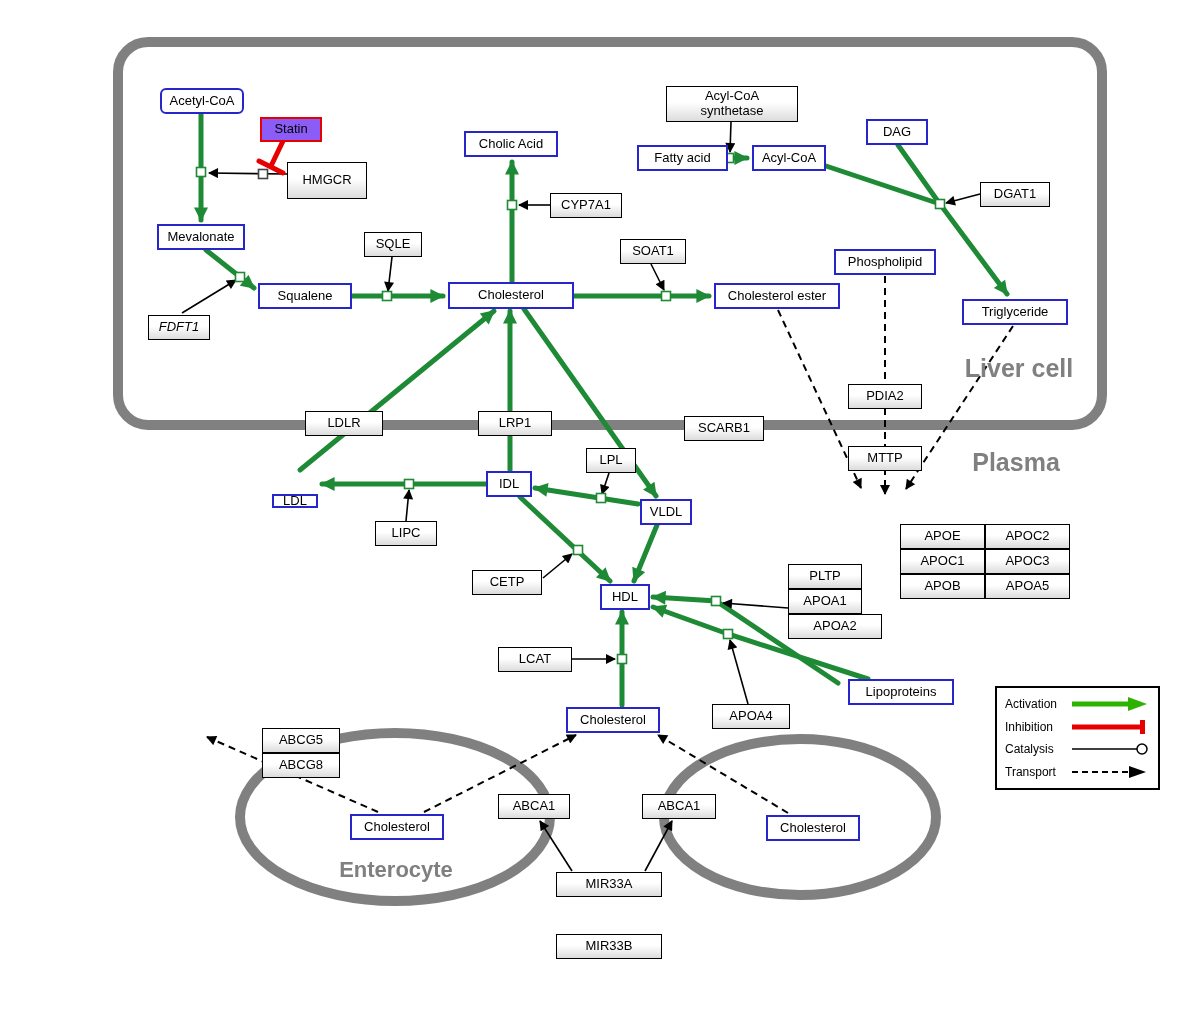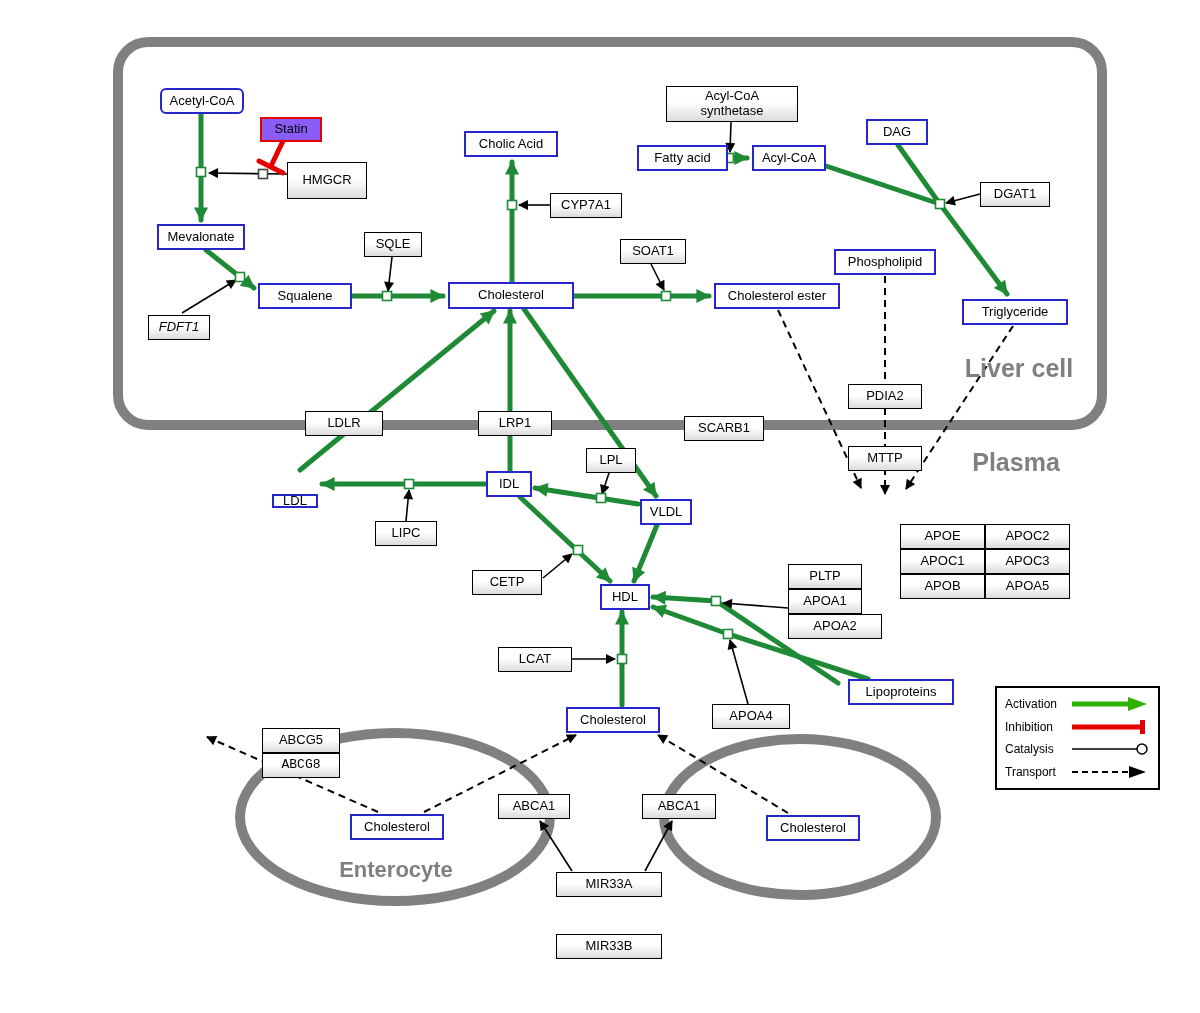--- a/index.html
+++ b/index.html
@@ -162,21 +162,21 @@
       <div class="node gene" style="left: 985px; top: 524px; width: 85px; height: 25px;">APOC2</div>
       <div class="node gene" style="left: 900px; top: 549px; width: 85px; height: 25px;">APOC1</div>
       <div class="node gene" style="left: 985px; top: 549px; width: 85px; height: 25px;">APOC3</div>
       <div class="node gene" style="left: 900px; top: 574px; width: 85px; height: 25px;">APOB</div>
       <div class="node gene" style="left: 985px; top: 574px; width: 85px; height: 25px;">APOA5</div>
       <div class="node gene" style="left: 498px; top: 647px; width: 74px; height: 25px;">LCAT</div>
       <div class="node gene" style="left: 712px; top: 704px; width: 78px; height: 25px;">APOA4</div>
       <div class="node metabolite" style="left: 830px; top: 679px; width: 106px; height: 26px; margin-left: 18px;">Lipoproteins</div>
       <div class="node metabolite" style="left: 566px; top: 707px; width: 94px; height: 26px;">Cholesterol</div>
       <div class="node gene" style="left: 262px; top: 728px; width: 78px; height: 25px;">ABCG5</div>
-      <div class="node gene" style="left: 262px; top: 753px; width: 78px; height: 25px; font-family: Liberation Mono, monospace;">ABCG8</div>
+      <div class="node gene" style="left: 262px; top: 753px; width: 78px; height: 25px;">ABCG8</div>
       <div class="node metabolite" style="left: 350px; top: 814px; width: 94px; height: 26px;">Cholesterol</div>
       <div class="node gene" style="left: 498px; top: 794px; width: 72px; height: 25px;">ABCA1</div>
       <div class="node gene" style="left: 642px; top: 794px; width: 74px; height: 25px;">ABCA1</div>
       <div class="node metabolite" style="left: 766px; top: 815px; width: 94px; height: 26px;">Cholesterol</div>
       <div class="node gene" style="left: 556px; top: 872px; width: 106px; height: 25px;">MIR33A</div>
       <div class="node gene" style="left: 556px; top: 934px; width: 106px; height: 25px;">MIR33B</div>
     </div>
 
   <div class="legend" id="legend">
     <div class="legend-row">

